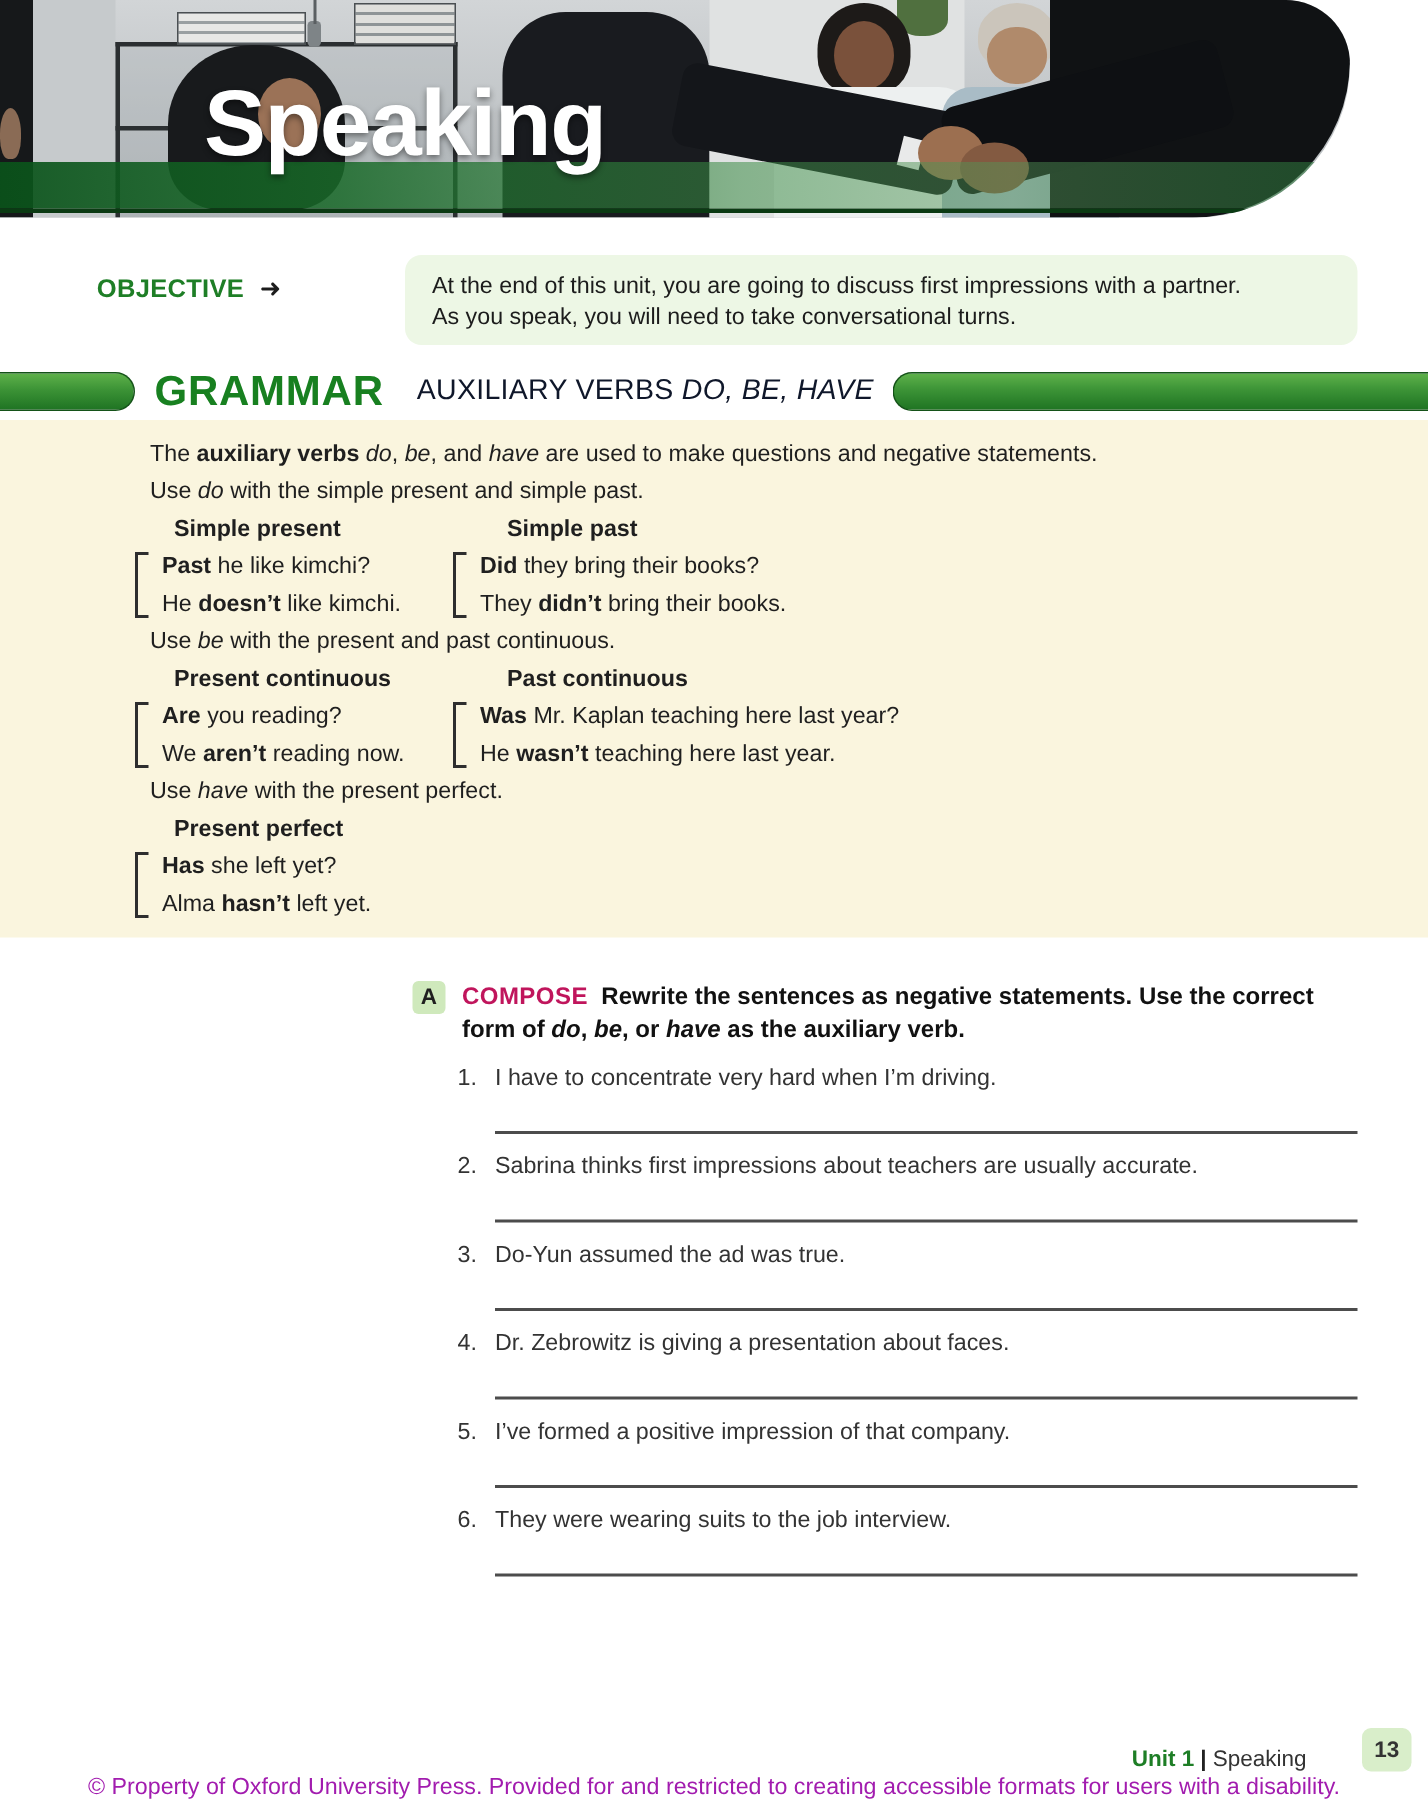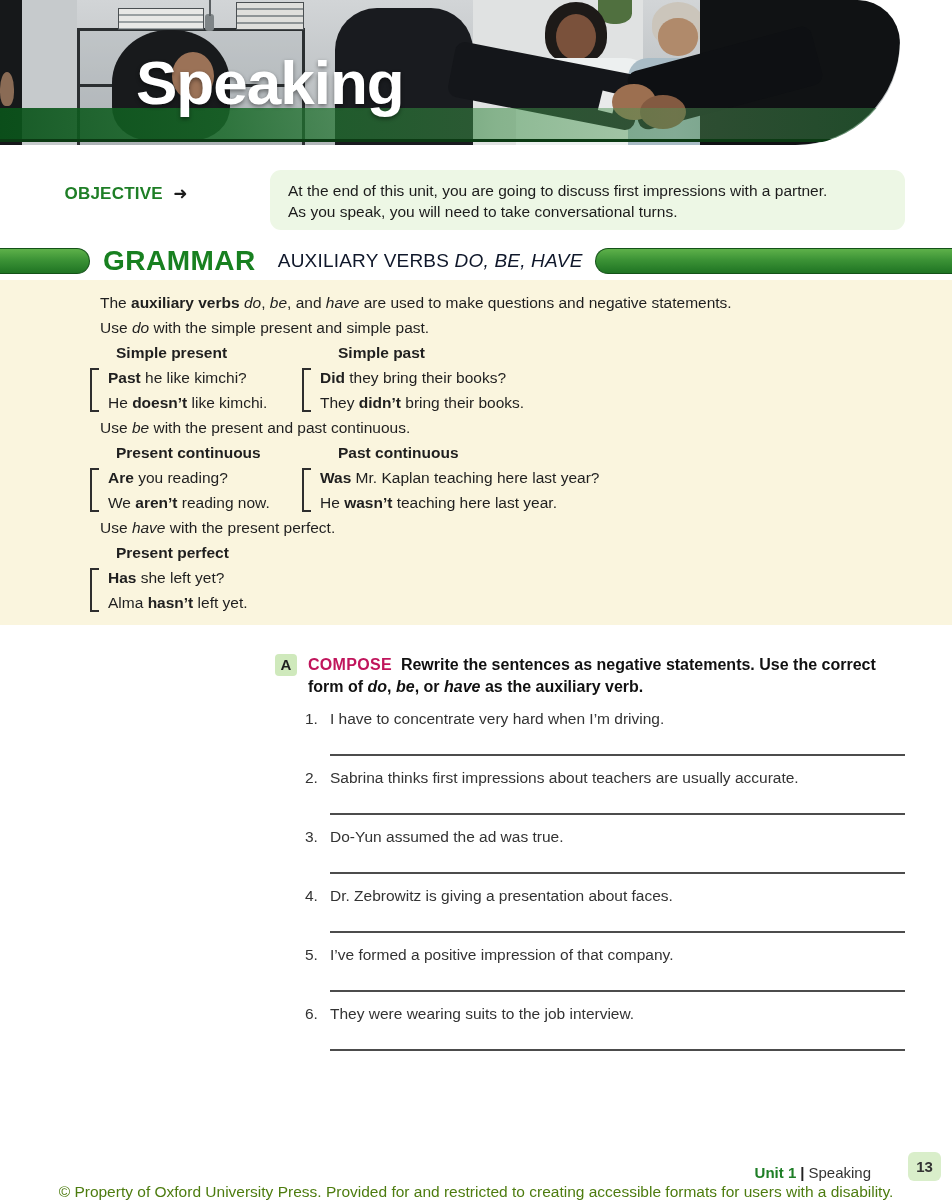--- a/index.html
+++ b/index.html
@@ -105,21 +105,21 @@
   
   .footer { position:absolute; top:1152px; right:11px; display:flex; align-items:flex-end; }
   .footer-unit { font-size:15px; color:#333; margin-right:37px; white-space:nowrap; }
   .footer-unit .u { color:#1e7e26; font-weight:bold; }
   .footer-unit .sep { font-weight:bold; color:#222; margin:0 4px; }
   .page-badge {
     width:33px; height:29px; background:#d9eeca; border-radius:6px;
     font-size:15px; font-weight:bold; color:#333; text-align:center; line-height:29px;
   }
   .copyright { position:absolute; top:1183px; left:0; width:100%; text-align:center;
-               font-size:15.5px; color:#4d7c0f; }
+               font-size:15.5px; color:#a21caf; }
 </style>
 </head>
 <body>
 
 <header class="photo">
   <div class="ph ph-wall-strip"></div>
   <div class="ph ph-left-dark"></div>
   <div class="ph ph-left-face"></div>
   <div class="ph ph-shelf-frame"></div>
   <div class="ph ph-shelf-bar"></div>

